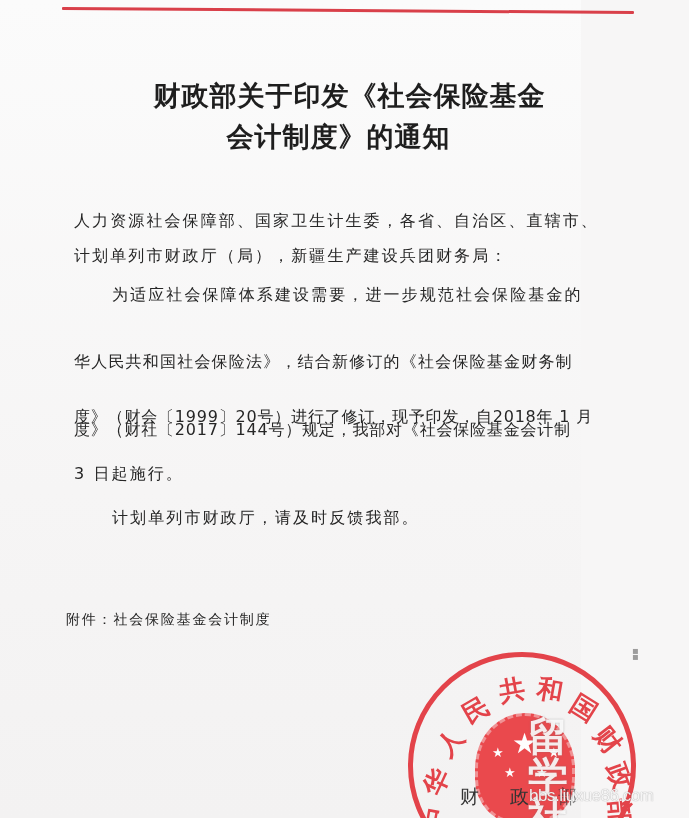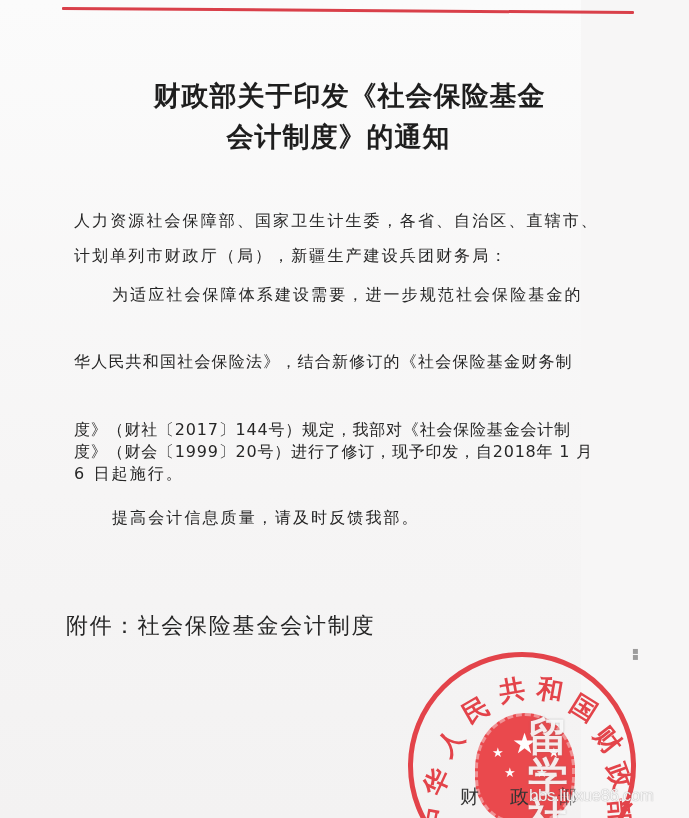--- a/index.html
+++ b/index.html
@@ -55,21 +55,21 @@
       white-space: nowrap;
       letter-spacing: 2.1px;
     }
     .indent { left: 112px; }
 
     .attach {
       position: absolute;
       left: 66px;
       top: 611px;
       font-family: "DejaVu Sans", sans-serif;
-      font-size: 22px;
+      font-size: 14px;
       color: #262626;
       letter-spacing: 1.8px;
     }
 
     .speck {
       position: absolute;
       left: 632px;
       top: 648px;
       width: 4px;
       height: 12px;
@@ -156,24 +156,24 @@
 
   <div class="title l1">财政部关于印发《社会保险基金</div>
   <div class="title l2">会计制度》的通知</div>
 
   <div class="body-line" style="top:211px;">人力资源社会保障部、国家卫生计生委，各省、自治区、直辖市、</div>
   <div class="body-line indent" style="top:285px;">为适应社会保障体系建设需要，进一步规范社会保险基金的</div>
 
   <div class="body-line" style="top:246px;">计划单列市财政厅（局），新疆生产建设兵团财务局：</div>
   <div class="body-line" style="top:352px; letter-spacing:1.2px;">华人民共和国社会保险法》，结合新修订的《社会保险基金财务制</div>
   <div class="body-line" style="top:392px; letter-spacing:0.8px;margin-top:28px;">度》（财社〔2017〕144号）规定，我部对《社会保险基金会计制</div>
-  <div class="body-line" style="top:442px; letter-spacing:0.8px;">度》（财会〔1999〕20号）进行了修订，现予印发，自2018年 1 月</div>
-  <div class="body-line" style="top:464px;">6 日起施行。</div>
-
-  <div class="body-line indent" style="top:508px;">提高会计信息质量，请及时反馈我部。</div>
+  <div class="body-line" style="top:407px; letter-spacing:0.8px;">度》（财会〔1999〕20号）进行了修订，现予印发，自2018年 1 月</div>
+  <div class="body-line" style="top:464px;">3 日起施行。</div>
+
+  <div class="body-line indent" style="top:508px;">计划单列市财政厅，请及时反馈我部。</div>
 
   <div class="attach">附件：社会保险基金会计制度</div>
 
   <div class="speck">▪<br>▪</div>
 
   <div class="seal">
     <div class="seal-emblem">
       <span class="seal-star" style="left:34px; top:14px; font-size:28px;">★</span>
       <span class="seal-star" style="left:14px; top:30px; font-size:13px;">★</span>
       <span class="seal-star" style="left:70px; top:30px; font-size:13px;">★</span>

